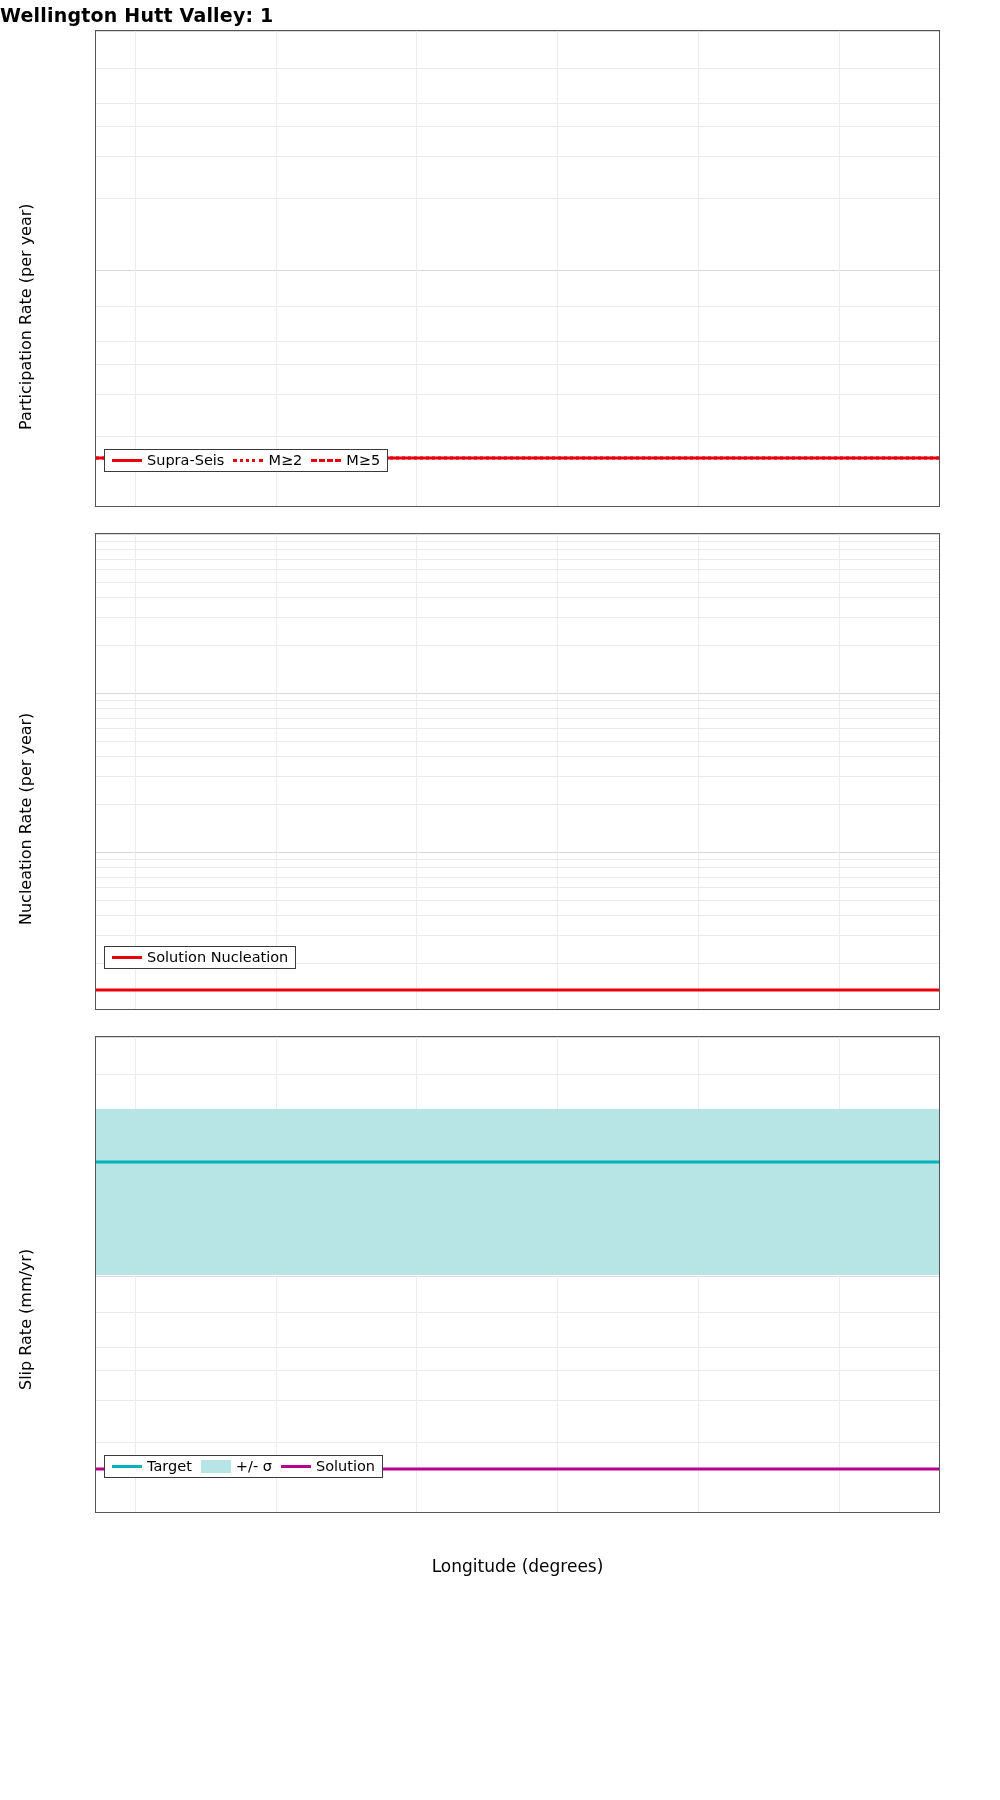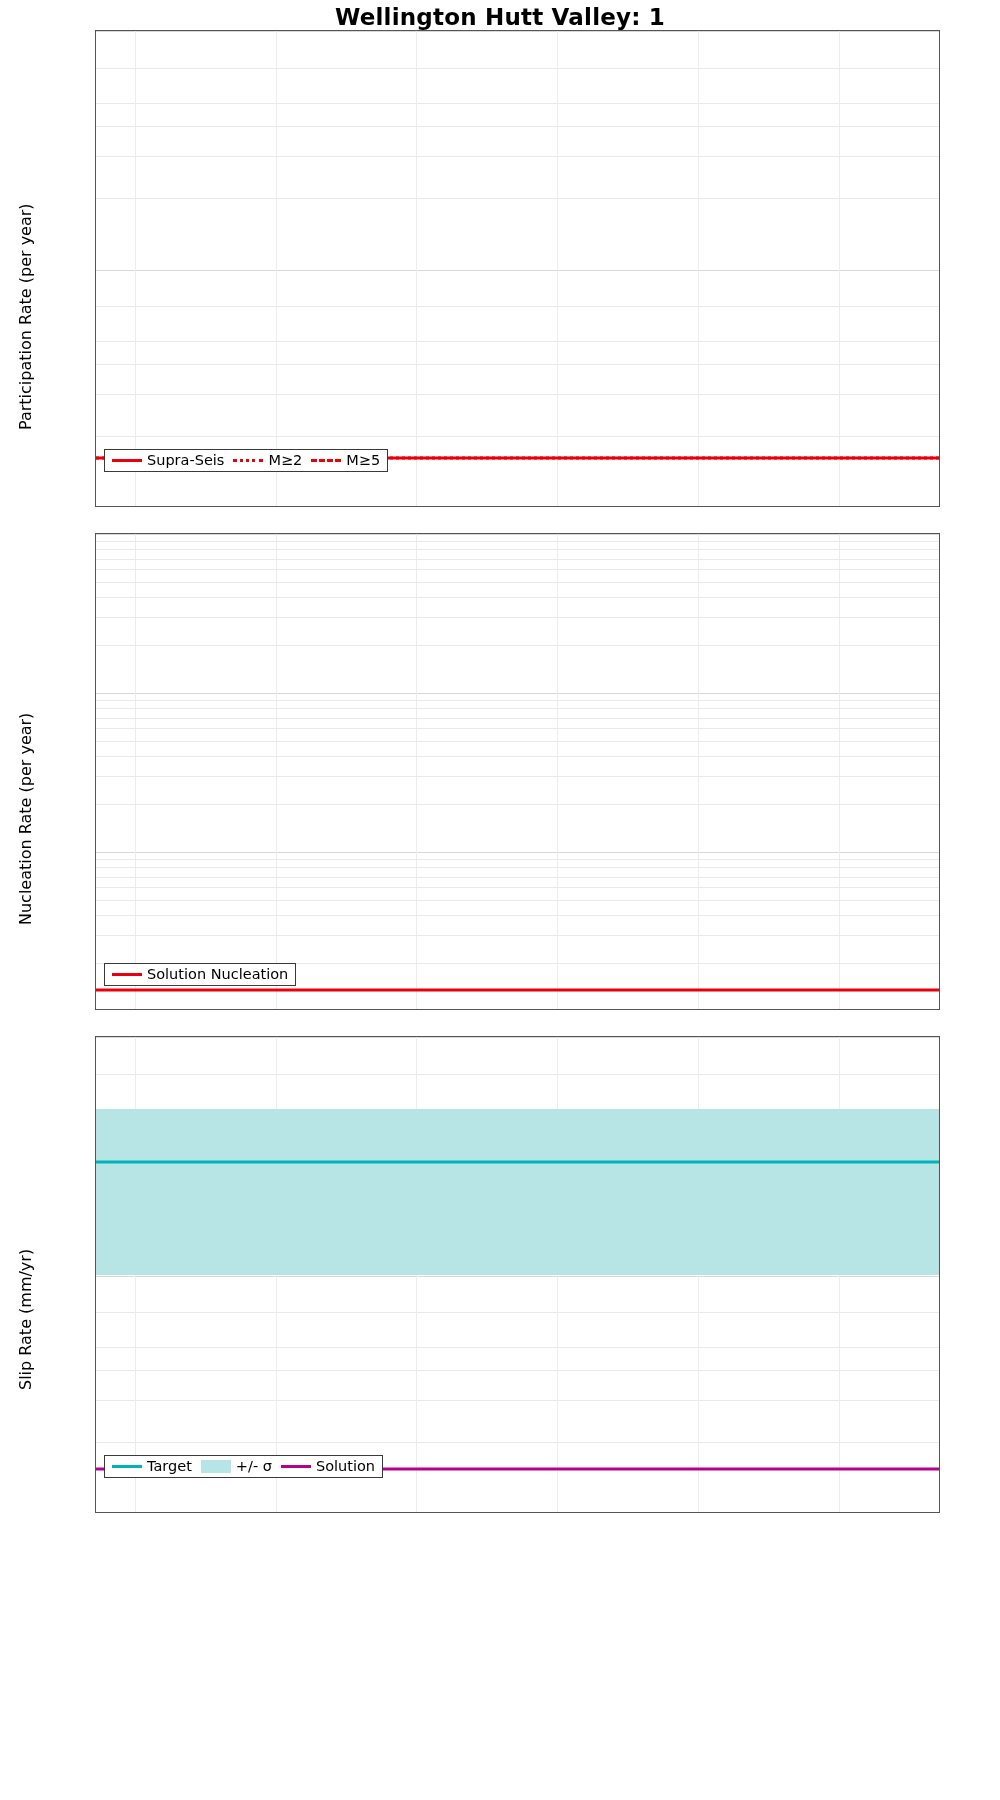--- a/index.html
+++ b/index.html
@@ -17,22 +17,21 @@
   #figure {
     position: relative;
     width: 1000px;
     height: 1800px;
   }
   .fig-title {
     position: absolute;
     left: 0;
     top: 4px;
     width: 1000px;
-    text-align: center;
-    font-size: 23px;
+    font-size: 19px;
     font-weight: bold;
     letter-spacing: 0.2px;
   }
 
   
   .panel {
     position: absolute;
     box-sizing: border-box;
     border: 1.2px solid #555555;
     background: #ffffff;
@@ -195,21 +194,21 @@
         <div class="gridline" style="top: 111.136px;"></div>
         <div class="gridline" style="top: 83.1377px;"></div>
         <div class="gridline" style="top: 63.2725px;"></div>
         <div class="gridline" style="top: 47.8638px;"></div>
         <div class="gridline" style="top: 35.274px;"></div>
         <div class="gridline" style="top: 24.6294px;"></div>
         <div class="gridline" style="top: 15.4087px;"></div>
         <div class="gridline" style="top: 7.27544px;"></div>
         <div class="hline" style="top: 456.277px; height: 3px; background: rgb(232, 0, 11);"></div>
       </div>
-  <div class="legend" style="left: 8px; top: 429px;">
+  <div class="legend" style="left: 8px; top: 412px;">
         <div class="leg-item">
           <span class="leg-swatch" style="border-top-color: rgb(232, 0, 11); border-top-style: solid;"></span>
           <span>Solution Nucleation</span>
         </div>
       </div>
     </div>
   <div class="ylabel" style="left:16px; top:925px;">Nucleation Rate (per year)</div>
 
   <div class="panel" id="panel3" style="left:95px; top:1036px; width:845px; height:477px;">
     <div class="plotarea" id="p3grid">
@@ -245,14 +244,15 @@
           <span>+/- σ</span>
         </div>
         <div class="leg-item">
           <span class="leg-swatch" style="border-top-color: rgb(184, 0, 143); border-top-style: solid;"></span>
           <span>Solution</span>
         </div>
       </div>
     </div>
   <div class="ylabel" style="left:16px; top:1390px;">Slip Rate (mm/yr)</div>
 
+  <div class="xlabel" style="left:95px; top:1556px; width:845px;">Longitude (degrees)</div>
 
 </div>
 
 </body></html>

